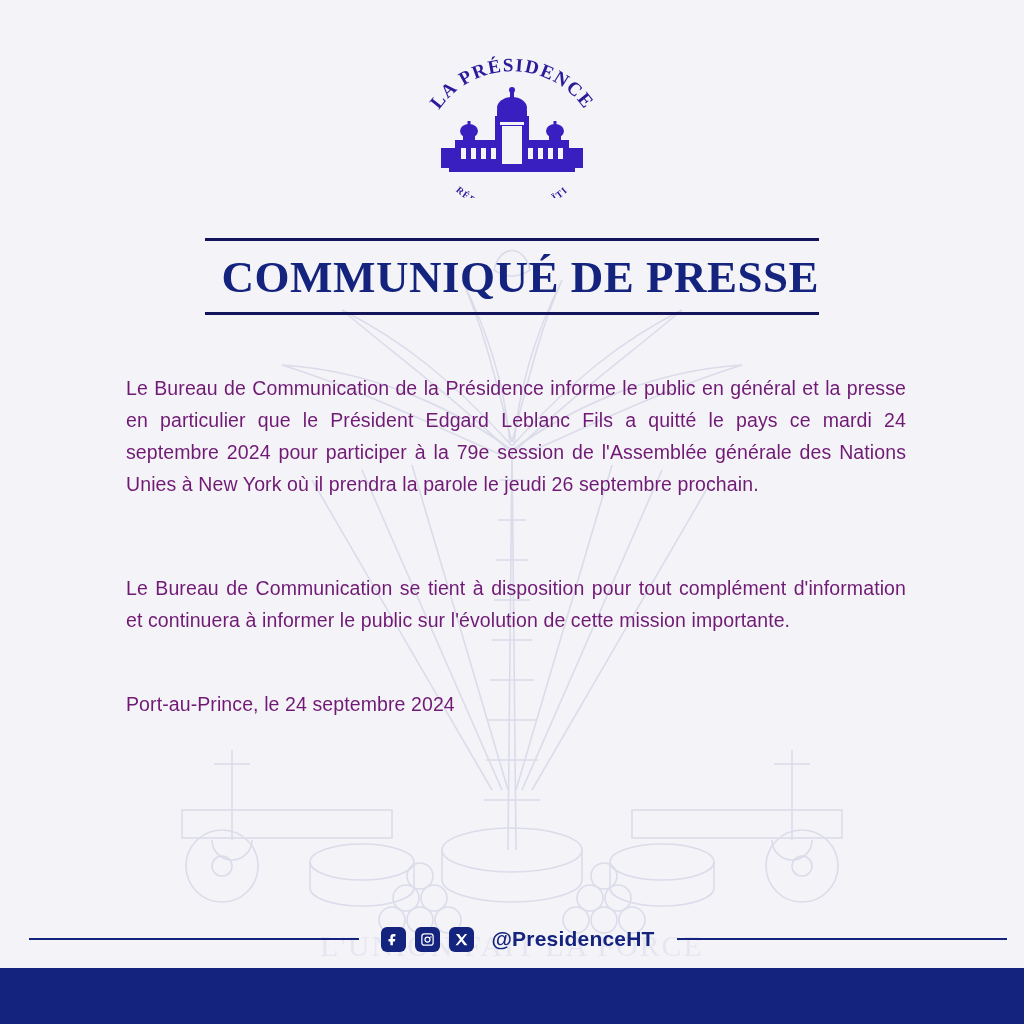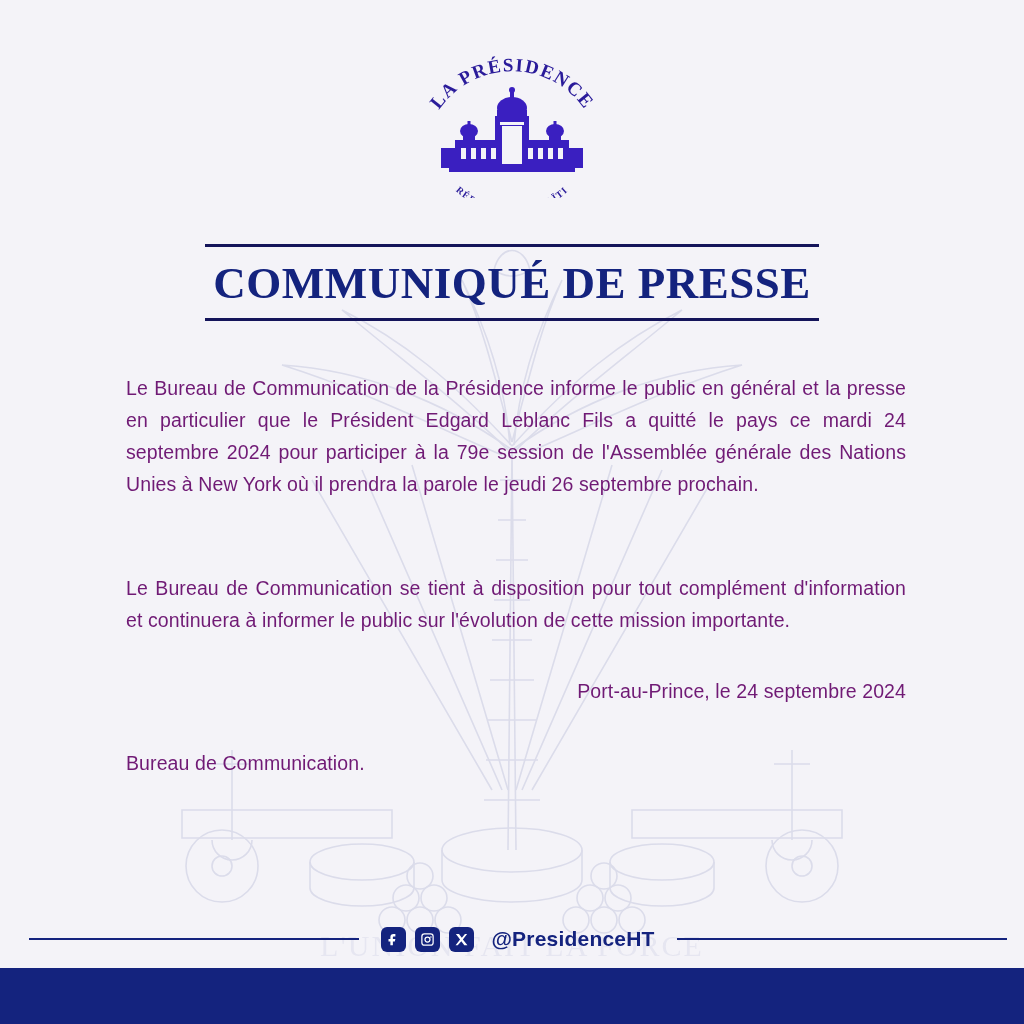--- a/index.html
+++ b/index.html
@@ -47,24 +47,24 @@
   .crest {
     width: 230px;
     height: 150px;
     position: relative;
   }
   .crest svg { width: 100%; height: 100%; display: block; }
 
   
   .title-block {
     position: absolute;
-    top: 244px;
+    top: 238px;
     left: 205px;
     width: 614px;
-    text-align: center;
+    text-align: right;
   }
   .rule {
     height: 2.5px;
     background: #14145a;
     width: 100%;
   }
   .doc-title {
     font-family: "Liberation Serif", serif;
     font-weight: bold;
     font-size: 45px;
@@ -83,21 +83,21 @@
     color: #1a1a2e;
   }
   .para {
     font-size: 19.5px;
     line-height: 32px;
     text-align: justify;
     color: #701a75;
     letter-spacing: 0.1px;
   }
   .para.p2 { margin-top: 72px; }
-  .para.p3 { margin-top: 39px; text-align: right; }
+  .para.p3 { margin-top: 52px; text-align: left; }
   .para.p4 { margin-top: 40px; text-align: left; }
 
   
   .footer {
     position: absolute;
     left: 12px;
     right: 0;
     bottom: 62px;
     height: 46px;
     display: flex;
@@ -260,21 +260,20 @@
   <div class="title-block">
     <div class="rule"></div>
     <div class="doc-title">COMMUNIQUÉ DE PRESSE</div>
     <div class="rule"></div>
   </div>
 
   <div class="body-text">
     <p class="para p1">Le Bureau de Communication de la Présidence informe le public en général et la presse en particulier que le Président Edgard Leblanc Fils a quitté le pays ce mardi 24 septembre 2024 pour participer à la 79e session de l'Assemblée générale des Nations Unies à New York où il prendra la parole le jeudi 26 septembre prochain.</p>
     <p class="para p2">Le Bureau de Communication se tient à disposition pour tout complément d'information et continuera à informer le public sur l'évolution de cette mission importante.</p>
     <p class="para p3">Port-au-Prince, le 24 septembre 2024</p>
-    <p class="para p4">Bureau de Communication.</p>
   </div>
 
   <div class="footer">
     <div class="footer-line left"></div>
     <div class="social">
       <span class="sicon">
         <svg viewBox="0 0 24 24">
             <path d="M15 3h-3a5 5 0 0 0-5 5v3H4v4h3v6h4v-6h3l1-4h-4V8a1 1 0 0 1 1-1h3z"></path>
           </svg>
       </span>

